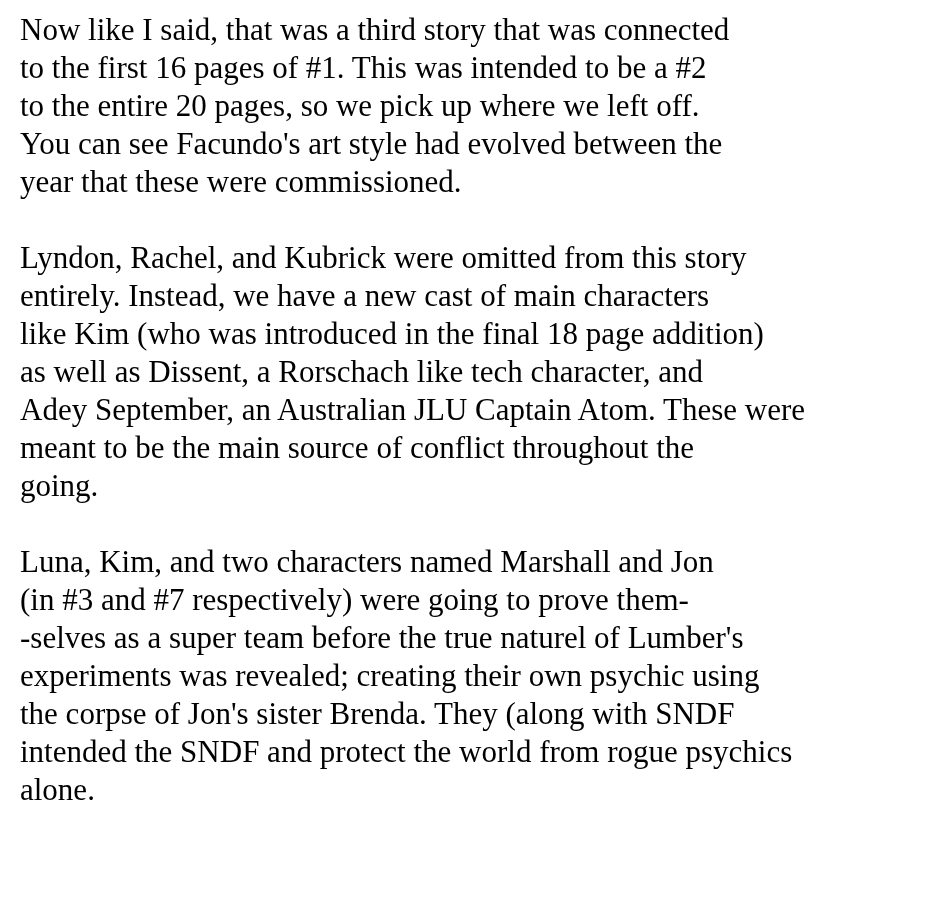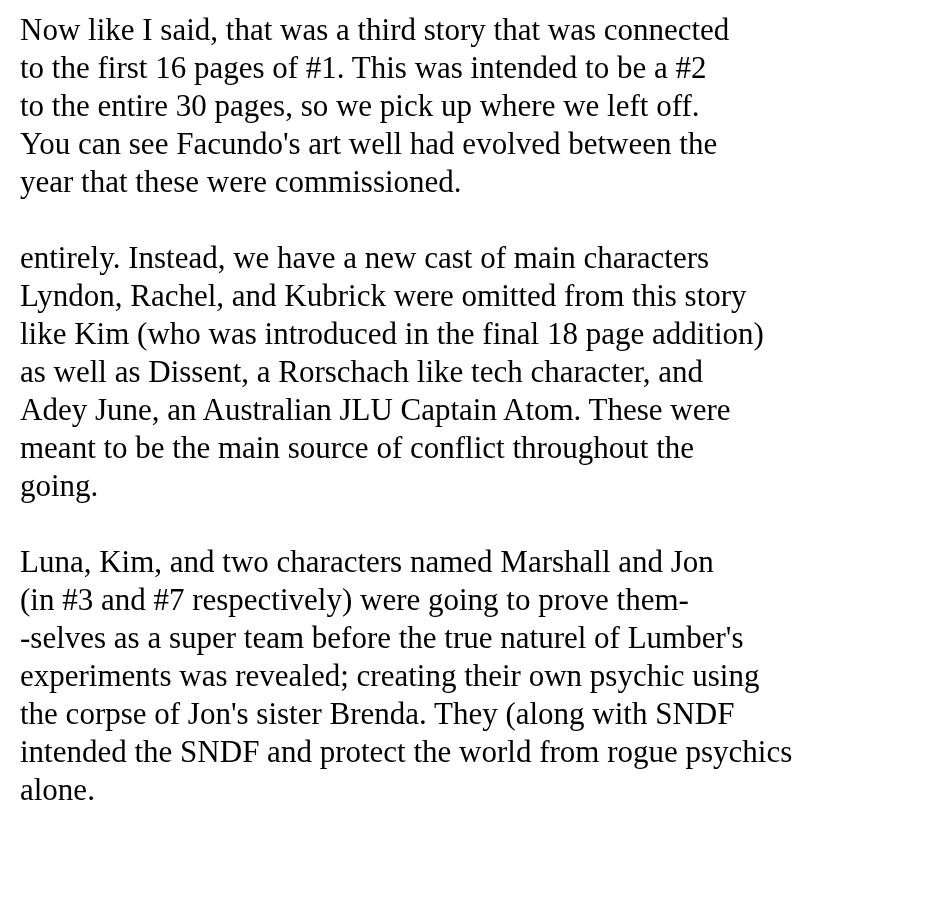--- a/index.html
+++ b/index.html
@@ -30,31 +30,31 @@
 </style>
 </head>
 <body>
 
 <div class="page">
   <div class="doc">
 
     <div class="para">
       <div class="line">Now like I said, that was a third story that was connected</div>
       <div class="line">to the first 16 pages of #1. This was intended to be a #2</div>
-      <div class="line">to the entire 30 pages, so we pick up where we left off.</div>
-      <div class="line">You can see Facundo's art well had evolved between the</div>
+      <div class="line">to the entire 20 pages, so we pick up where we left off.</div>
+      <div class="line">You can see Facundo's art style had evolved between the</div>
       <div class="line">year that these were commissioned.</div>
     </div>
 
     <div class="para">
+      <div class="line">Lyndon, Rachel, and Kubrick were omitted from this story</div>
       <div class="line">entirely. Instead, we have a new cast of main characters</div>
-      <div class="line">Lyndon, Rachel, and Kubrick were omitted from this story</div>
       <div class="line">like Kim (who was introduced in the final 18 page addition)</div>
       <div class="line">as well as Dissent, a Rorschach like tech character, and</div>
-      <div class="line">Adey June, an Australian JLU Captain Atom. These were</div>
+      <div class="line">Adey September, an Australian JLU Captain Atom. These were</div>
       <div class="line">meant to be the main source of conflict throughout the</div>
       <div class="line">going.</div>
     </div>
 
     <div class="para">
       <div class="line">Luna, Kim, and two characters named Marshall and Jon</div>
       <div class="line">(in #3 and #7 respectively) were going to prove them-</div>
       <div class="line">-selves as a super team before the true naturel of Lumber's</div>
       <div class="line">experiments was revealed; creating their own psychic using</div>
       <div class="line">the corpse of Jon's sister Brenda. They (along with SNDF</div>

